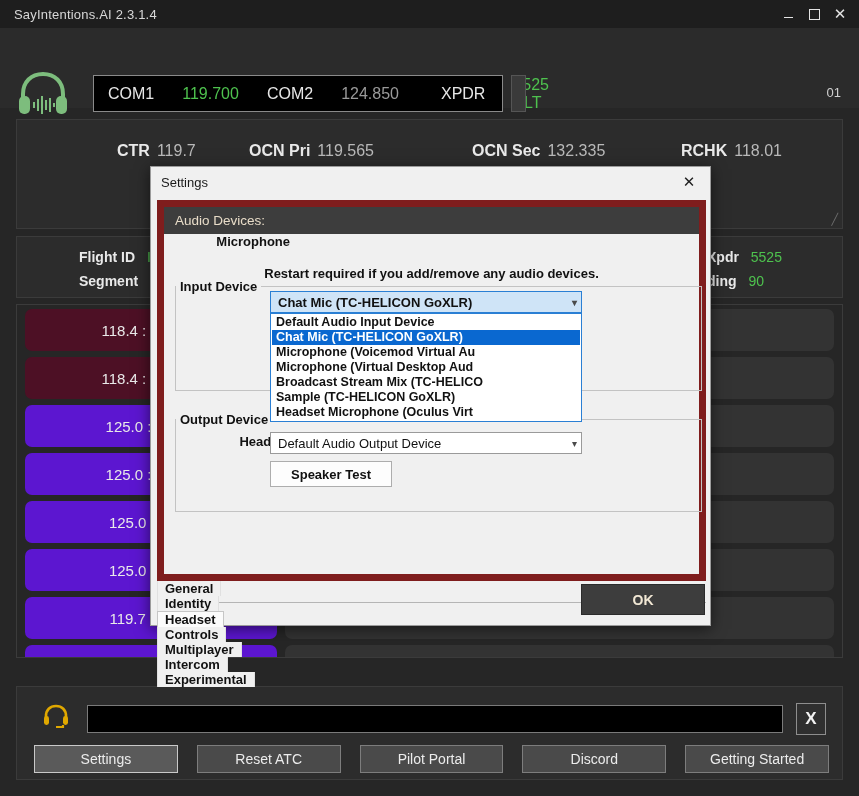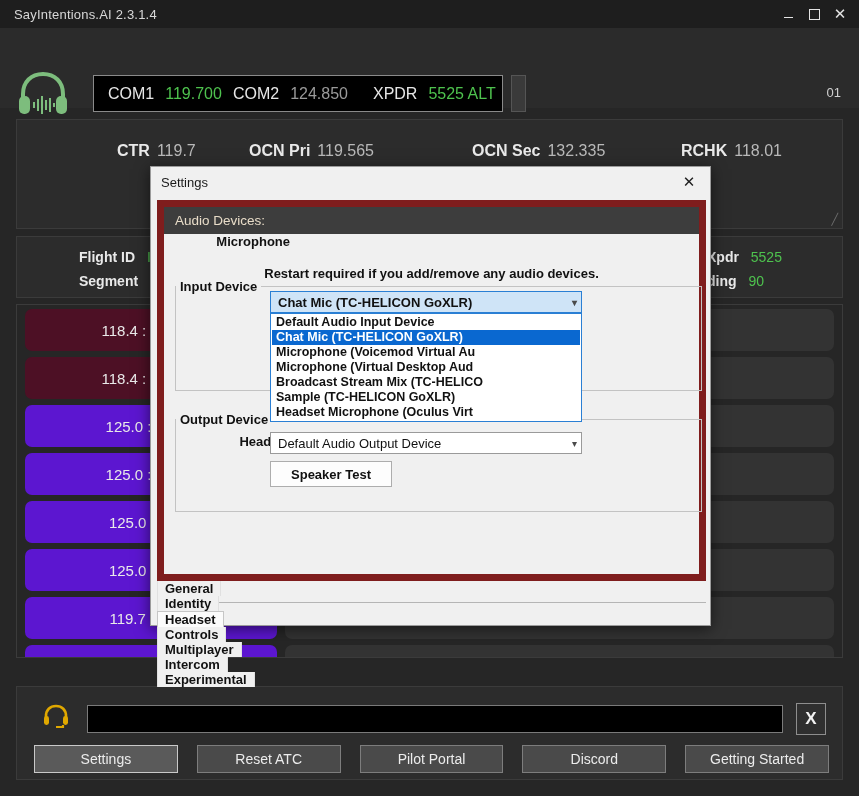--- a/index.html
+++ b/index.html
@@ -33,21 +33,21 @@
 
   
   .radiobar {
     position: absolute; left: 0; top: 28px; width: 859px; height: 80px;
     background: #2b2b2b;
   }
   .headset-logo { position: absolute; left: 17px; top: 42px; }
   .radiobox {
     position: absolute; left: 93px; top: 47px; width: 410px; height: 37px;
     background: #000; border: 1px solid #8a8a8a;
-    display: flex; align-items: center; gap: 11px; padding-left: 14px;
+    display: flex; align-items: center; gap: 28px; padding-left: 14px;
     font-size: 16px;
   }
   .lbl-w { color: #e7e7e7; font-weight: 400; }
   .val-g { color: #4ec24e; }
   .val-gray { color: #9a9a9a; }
   .radio-slider {
     position: absolute; left: 511px; top: 47px; width: 15px; height: 37px;
     background: #3a3a3a; border: 1px solid #555;
   }
   .counter {
@@ -391,15 +391,16 @@
     <div class="tabstrip">
       <div class="tab">General</div>
       <div class="tab">Identity</div>
       <div class="tab active">Headset</div>
       <div class="tab">Controls</div>
       <div class="tab">Multiplayer</div>
       <div class="tab">Intercom</div>
       <div class="tab">Experimental</div>
     </div>
 
+    <div class="okbtn">OK</div>
   </div>
 
 </div>
 
 </body></html>

